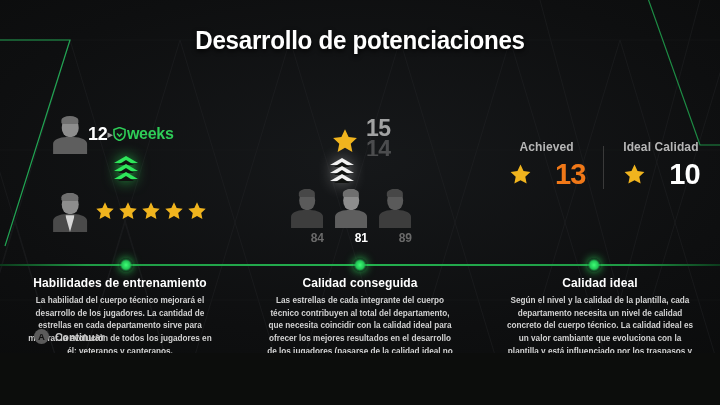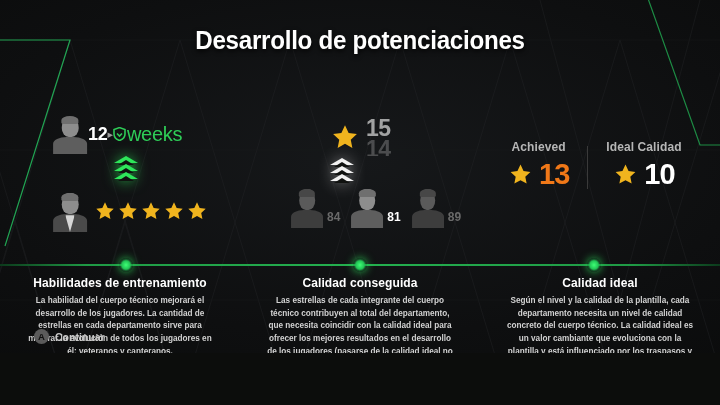--- a/index.html
+++ b/index.html
@@ -117,21 +117,21 @@
     display: flex; align-items: center; 
   }
   .row-weeks .avatar { width: 36px; height: 40px; }
   .weeks-num {
     font-size: 18px; font-weight: bold; color: #ffffff;
     font-family: "Liberation Sans Narrow","Liberation Sans",sans-serif;
     letter-spacing: -0.3px;
   }
   .weeks-arrow { color: #9a9a9a; font-size: 11px; line-height: 1; }
   .weeks-label {
-    font-size: 20px; font-weight: normal; color: #2ecc57;
+    font-size: 16px; font-weight: bold; color: #2ecc57;
     font-family: "Liberation Sans Narrow","Liberation Sans",sans-serif;
     letter-spacing: -0.3px;
   }
   .shield-mini {
     width: 13px; height: 14px; display: inline-block;
     position: relative; margin-right: 1px;
   }
 
   
   .chev-badge { display: flex; flex-direction: column; align-items: center; gap: 1px; }
@@ -160,41 +160,41 @@
     position: absolute; left: 0; top: 82px;
     display: flex; align-items: center; gap: 6px;
   }
   .row-stars .avatar { width: 36px; height: 42px; }
   .stars { display: flex; gap: 1px; }
 
   
   .grp-center { position: absolute; left: 290px; top: 0; width: 180px; height: 140px; }
   .ideal-star-row {
     position: absolute; left: 40px; top: 10px;
-    display: flex; align-items: center; gap: 6px;
+    display: flex; align-items: flex-end; gap: 6px;
   }
   .num-stack {
     position: relative; width: 34px; height: 38px; overflow: hidden;
   }
   .num-stack span {
     position: absolute; left: 0; width: 100%;
     font-size: 23px; font-weight: bold;
     font-family: "Liberation Sans Narrow","Liberation Sans",sans-serif;
     letter-spacing: -0.5px;
   }
   .num-top { top: -3px; color: #d8d8d8; opacity: 0.72; }
   .num-bot { top: 18px; color: #8e8e8e; opacity: 0.45; }
 
   .chev-center { position: absolute; left: 40px; top: 50px; }
 
   .avatars-row {
     position: absolute; left: 0; top: 78px;
     display: flex; align-items: flex-end; gap: 10px;
   }
-  .av-cell { display: flex; align-items: flex-end; gap: 3px; }
+  .av-cell { display: flex; align-items: flex-end; gap: 3px; flex-direction: column; }
   .av-cell .avatar { width: 34px; height: 42px; }
   .rating {
     font-size: 12px; font-weight: bold;
     font-family: "Liberation Sans Narrow","Liberation Sans",sans-serif;
     padding-bottom: 4px;
   }
   .rating.bright { color: #ffffff; }
   .rating.dim { color: #6a6a6a; }
 
   
@@ -202,21 +202,21 @@
     position: absolute; left: 490px; top: 32px;
     display: flex; align-items: stretch; gap: 0;
   }
   .stat { padding: 0 18px; text-align: center; }
   .stat-label {
     font-size: 12px; color: #b6b6b6; font-weight: bold;
     font-family: "Liberation Sans Narrow","Liberation Sans",sans-serif;
     margin-bottom: 4px; letter-spacing: 0.1px;
   }
   .stat-value {
-    display: flex; align-items: center; justify-content: center; gap: 6px;
+    display: flex; align-items: center; justify-content: center; gap: 22px;
   }
   .stat-num {
     font-size: 29px; font-weight: bold; letter-spacing: -1px;
     font-family: "Liberation Sans Narrow","Liberation Sans",sans-serif;
   }
   .stat-num.achieved { color: #f07818; }
   .stat-num.ideal { color: #ffffff; }
   .stat-divider { width: 1px; background: #3a3a3a; margin: 6px 0 2px; }
 
   

